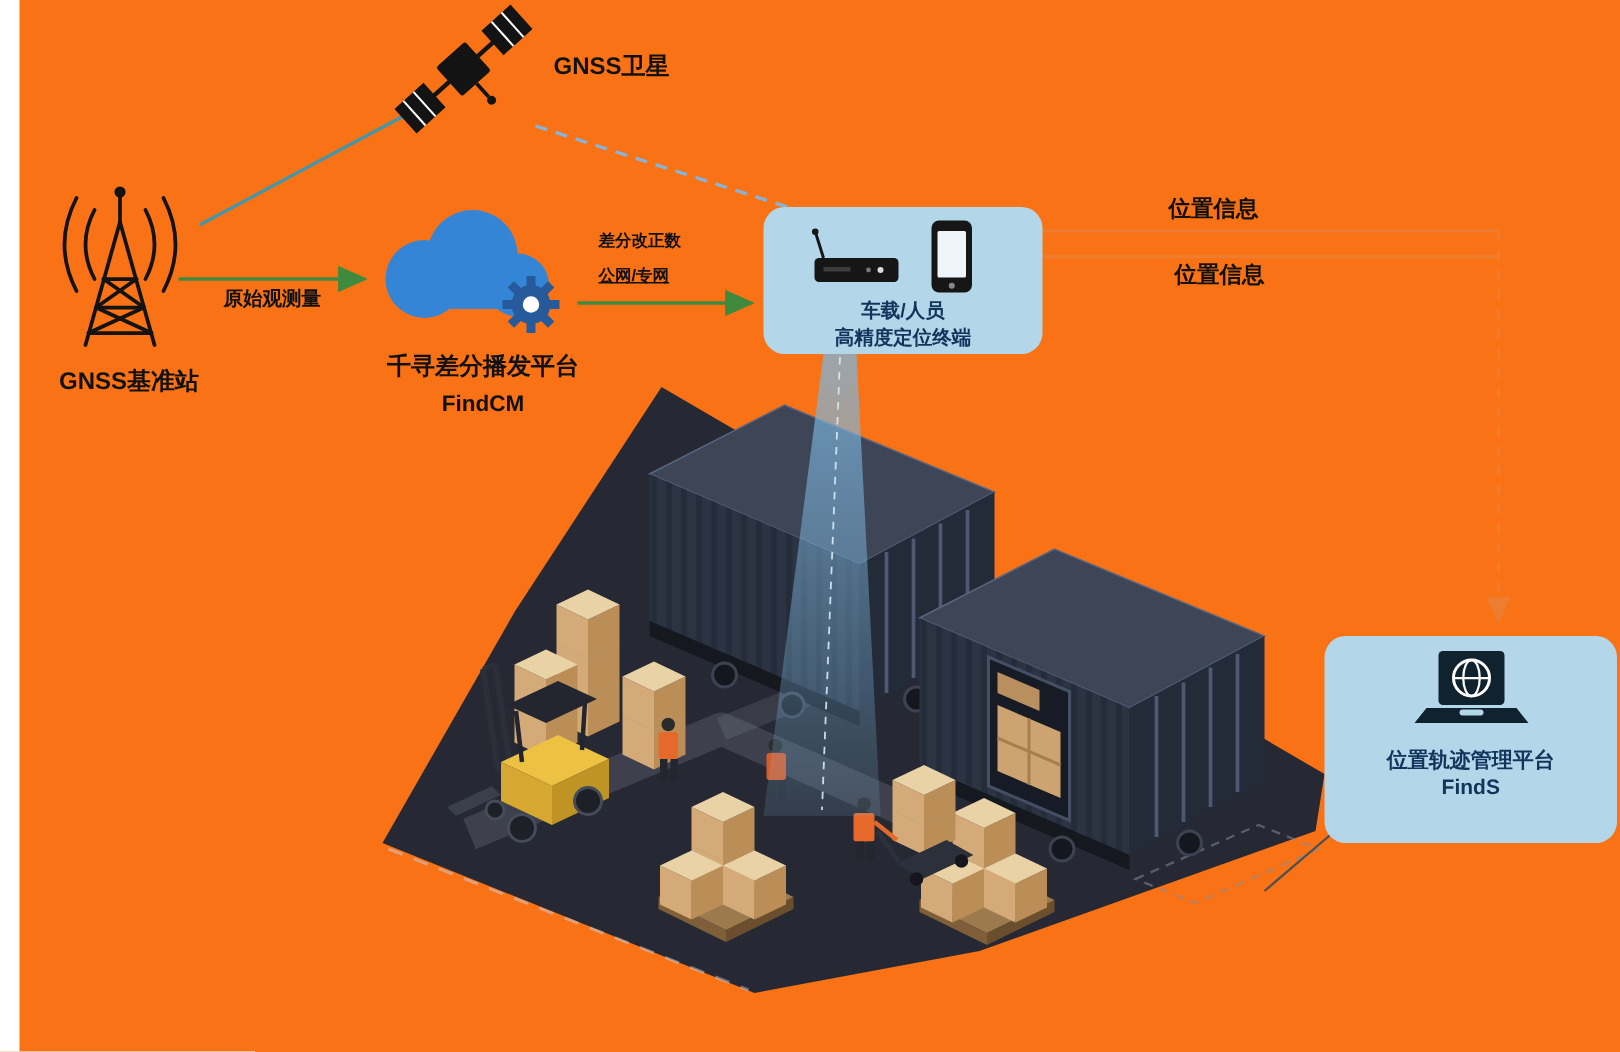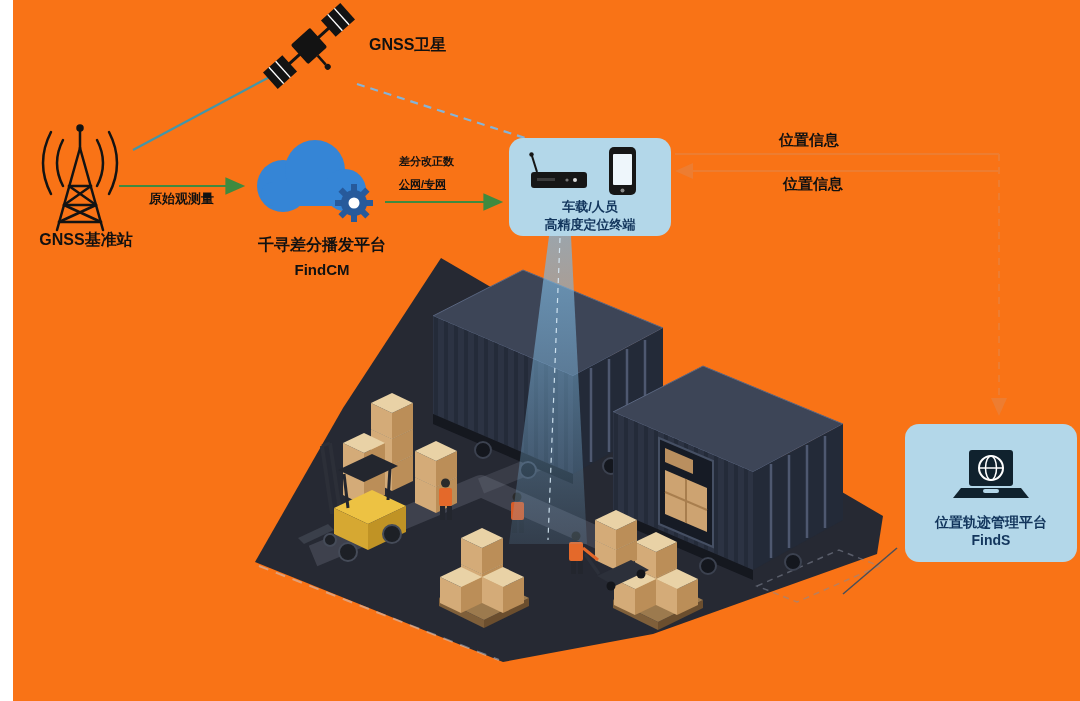--- a/index.html
+++ b/index.html
@@ -13,23 +13,23 @@
   .t16{font-size:16px;font-weight:700;}
   .t15{font-size:15px;font-weight:700;}
   .t14{font-size:11px;font-weight:700;}
   .t13{font-size:13px;font-weight:700;}
   .center{text-align:center;}
   .panel{
     position:absolute;background:#b3d7e9;border-radius:14px;
     display:flex;flex-direction:column;align-items:center;box-sizing:border-box;
   }
   .panel .ptxt{color:#12355c;font-weight:700;text-align:center;white-space:nowrap;}
-  #terminal-panel{left:496px;top:138px;width:162px;height:98px;padding-top:4px;}
+  #terminal-panel{left:496px;top:138px;width:186px;height:98px;padding-top:4px;}
   #terminal-panel .ptxt{font-size:13px;}
-  #finds-panel{left:892px;top:424px;width:172px;height:138px;padding-top:24px;}
+  #finds-panel{left:870px;top:424px;width:195px;height:138px;padding-top:8px;}
   #finds-panel .ptxt{font-size:14px;}
 </style>
 </head>
 <body>
 
 <div id="stage">
 
   <svg id="scene-svg" viewBox="0 0 1080 701">
     <defs>
       <marker id="ah-green" markerWidth="10" markerHeight="8" refX="8" refY="4" orient="auto">
@@ -276,21 +276,21 @@
       <line x1="830" y1="594" x2="884" y2="548" stroke="#4a4f58" stroke-width="1.5"></line>
     </g>
 
     <g>
       <polygon points="536,236 558,236 574,544 496,544" fill="url(#beamGrad)"></polygon>
       <line x1="547" y1="238" x2="535" y2="540" stroke="#d8ebf7" stroke-width="1.2" stroke-dasharray="5 5" opacity="0.9"></line>
     </g>
   </svg>
 
   <div class="lbl t16" style="left:356px;top:36px;">GNSS卫星</div>
-  <div class="lbl t16 center" style="left:14px;top:231px;width:118px;">GNSS基准站</div>
+  <div class="lbl t16 center" style="left:14px;top:246px;width:118px;">GNSS基准站</div>
   <div class="lbl t13" style="left:136px;top:192px;">原始观测量</div>
   <div class="lbl t16 center" style="left:226px;top:236px;width:166px;">千寻差分播发平台</div>
   <div class="lbl t15 center" style="left:226px;top:261px;width:166px;">FindCM</div>
   <div class="lbl t14" style="left:386px;top:155px;">差分改正数</div>
   <div class="lbl t14" style="left:386px;top:178px;text-decoration:underline;">公网/专网</div>
   <div class="lbl t15" style="left:766px;top:131px;">位置信息</div>
   <div class="lbl t15" style="left:770px;top:175px;">位置信息</div>
 
   <div class="panel" id="terminal-panel">
     <svg width="162" height="56" viewBox="0 0 162 56">

